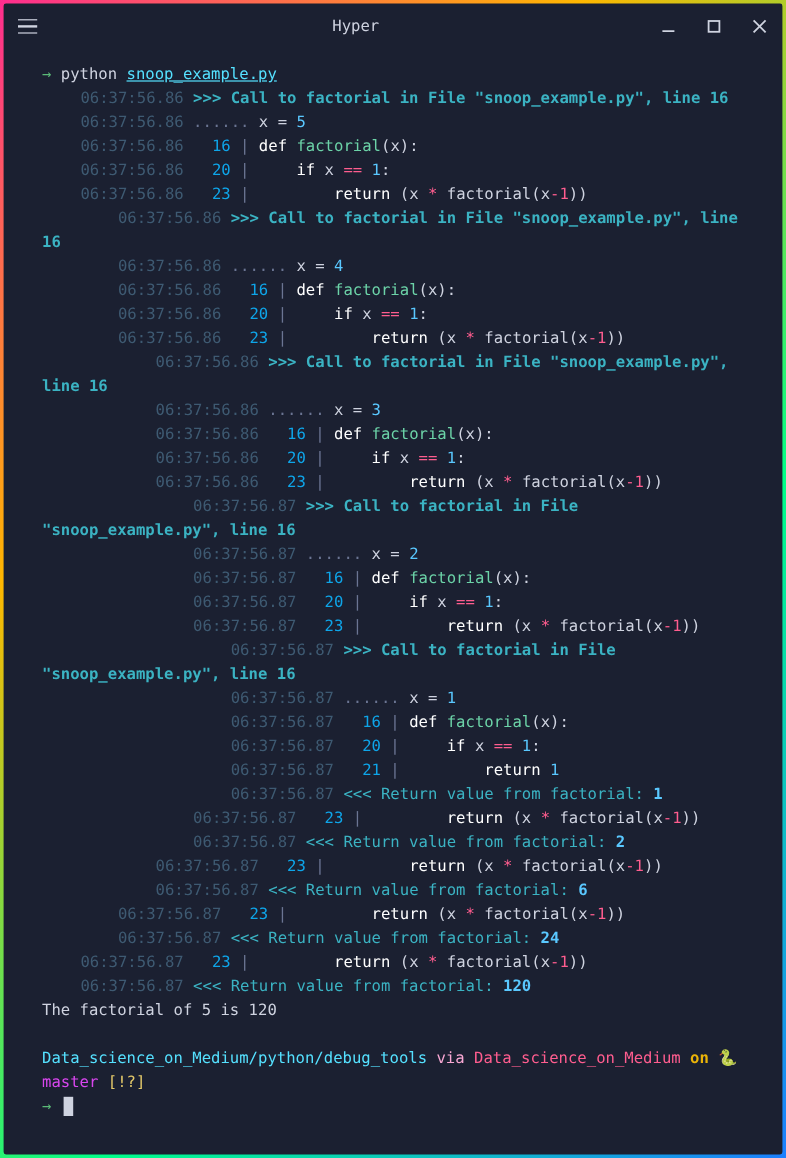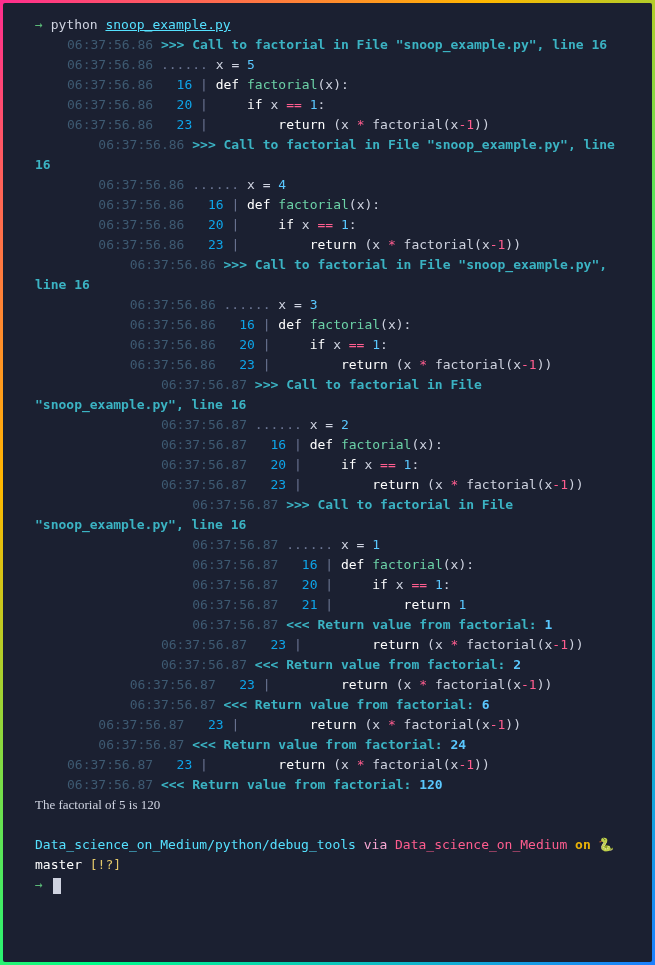--- a/index.html
+++ b/index.html
@@ -43,48 +43,74 @@
     overflow: hidden;
   }
   .line { display: block; }
 
   
   .arrow   { color: #5ab977; }
   .cmd     { color: #cfd3e0; }
   .fname   { color: #55e1ff; text-decoration: underline; }
   .ts      { color: #3e5a72; margin-left: 32px; }
   .call    { color: #3bb3c3; font-weight: bold; }
-  .ret     { color: #3bb3c3; font-weight: bold; }
+  .ret     { color: #3bb3c3; font-weight: normal; }
   .retval  { color: #5ac8ff; font-weight: bold; }
   .dots    { color: #6b7593; }
   .var     { color: #cfd3e0; }
   .eq      { color: #cfd3e0; }
   .num     { color: #5ac8ff; }
   .lineno  { color: #0ea5e9; }
   .pipe    { color: #6b7593; }
   .kw      { color: #ffffff; }
   .fn      { color: #6cd3a8; }
   .punc    { color: #cfd3e0; }
   .op      { color: #ff5d8f; }
   .one     { color: #ff5d8f; }
-  .txt     { color: #cfd3e0; font-family: Liberation Serif, serif; }
+  .txt     { color: #cfd3e0; }
   .path    { color: #55e1ff; }
   .via     { color: #f9a8d4; }
   .env     { color: #ff5d8f; }
   .on      { color: #eab308; font-weight: bold; }
   .branchic{ color: #d68cff; }
-  .branch  { color: #ffffff; }
+  .branch  { color: #d946ef; }
   .dirty   { color: #e4c96a; }
   .cursor  {
     display:inline-block; width:8px; height:16px;
     background:#cfd3e0; vertical-align:middle;
     margin-left:2px;
   }
 </style>
 </head>
 <body>
 
 <div class="window">
 
+  <div class="titlebar">
+    <div class="ham">
+      <span></span>
+        <span></span>
+        <span></span>
+    </div>
+    <div class="app-title">Hyper</div>
+    <div class="win-controls">
+      <span class="ctrl">
+        <svg width="12" height="12">
+            <line x1="1" y1="10" x2="11" y2="10" stroke-width="1.5"></line>
+          </svg>
+      </span>
+      <span class="ctrl">
+        <svg width="12" height="12">
+            <rect x="1.5" y="1.5" width="9" height="9" fill="none" stroke-width="1.5"></rect>
+          </svg>
+      </span>
+      <span class="ctrl">
+        <svg width="12" height="12">
+            <line x1="1" y1="1" x2="11" y2="11" stroke-width="1.5"></line>
+            <line x1="11" y1="1" x2="1" y2="11" stroke-width="1.5"></line>
+          </svg>
+      </span>
+    </div>
+  </div>
 
   <div class="terminal" id="term"><span class="line"><span class="arrow">→</span> <span class="cmd">python</span> <span class="fname">snoop_example.py</span></span><span class="line"><span class="ts">06:37:56.86</span> <span class="call">&gt;&gt;&gt; Call to factorial in File "snoop_example.py", line 16</span></span><span class="line"><span class="ts">06:37:56.86</span> <span class="dots">......</span> <span class="var">x</span> <span class="eq">=</span> <span class="num">5</span></span><span class="line"><span class="ts">06:37:56.86</span> <span class="lineno">  16</span> <span class="pipe">|</span> <span class="kw">def</span> <span class="fn">factorial</span><span class="punc">(</span><span class="var">x</span><span class="punc">)</span><span class="punc">:</span></span><span class="line"><span class="ts">06:37:56.86</span> <span class="lineno">  20</span> <span class="pipe">|</span>     <span class="kw">if</span> <span class="var">x</span> <span class="op">==</span> <span class="num">1</span><span class="punc">:</span></span><span class="line"><span class="ts">06:37:56.86</span> <span class="lineno">  23</span> <span class="pipe">|</span>         <span class="kw">return</span> <span class="punc">(</span><span class="var">x</span> <span class="op">*</span> <span class="var">factorial</span><span class="punc">(</span><span class="var">x</span><span class="one">-1</span><span class="punc">)</span><span class="punc">)</span></span><span class="line">    <span class="ts">06:37:56.86</span> <span class="call">&gt;&gt;&gt; Call to factorial in File "snoop_example.py", line 16</span></span><span class="line">    <span class="ts">06:37:56.86</span> <span class="dots">......</span> <span class="var">x</span> <span class="eq">=</span> <span class="num">4</span></span><span class="line">    <span class="ts">06:37:56.86</span> <span class="lineno">  16</span> <span class="pipe">|</span> <span class="kw">def</span> <span class="fn">factorial</span><span class="punc">(</span><span class="var">x</span><span class="punc">)</span><span class="punc">:</span></span><span class="line">    <span class="ts">06:37:56.86</span> <span class="lineno">  20</span> <span class="pipe">|</span>     <span class="kw">if</span> <span class="var">x</span> <span class="op">==</span> <span class="num">1</span><span class="punc">:</span></span><span class="line">    <span class="ts">06:37:56.86</span> <span class="lineno">  23</span> <span class="pipe">|</span>         <span class="kw">return</span> <span class="punc">(</span><span class="var">x</span> <span class="op">*</span> <span class="var">factorial</span><span class="punc">(</span><span class="var">x</span><span class="one">-1</span><span class="punc">)</span><span class="punc">)</span></span><span class="line">        <span class="ts">06:37:56.86</span> <span class="call">&gt;&gt;&gt; Call to factorial in File "snoop_example.py", line 16</span></span><span class="line">        <span class="ts">06:37:56.86</span> <span class="dots">......</span> <span class="var">x</span> <span class="eq">=</span> <span class="num">3</span></span><span class="line">        <span class="ts">06:37:56.86</span> <span class="lineno">  16</span> <span class="pipe">|</span> <span class="kw">def</span> <span class="fn">factorial</span><span class="punc">(</span><span class="var">x</span><span class="punc">)</span><span class="punc">:</span></span><span class="line">        <span class="ts">06:37:56.86</span> <span class="lineno">  20</span> <span class="pipe">|</span>     <span class="kw">if</span> <span class="var">x</span> <span class="op">==</span> <span class="num">1</span><span class="punc">:</span></span><span class="line">        <span class="ts">06:37:56.86</span> <span class="lineno">  23</span> <span class="pipe">|</span>         <span class="kw">return</span> <span class="punc">(</span><span class="var">x</span> <span class="op">*</span> <span class="var">factorial</span><span class="punc">(</span><span class="var">x</span><span class="one">-1</span><span class="punc">)</span><span class="punc">)</span></span><span class="line">            <span class="ts">06:37:56.87</span> <span class="call">&gt;&gt;&gt; Call to factorial in File "snoop_example.py", line 16</span></span><span class="line">            <span class="ts">06:37:56.87</span> <span class="dots">......</span> <span class="var">x</span> <span class="eq">=</span> <span class="num">2</span></span><span class="line">            <span class="ts">06:37:56.87</span> <span class="lineno">  16</span> <span class="pipe">|</span> <span class="kw">def</span> <span class="fn">factorial</span><span class="punc">(</span><span class="var">x</span><span class="punc">)</span><span class="punc">:</span></span><span class="line">            <span class="ts">06:37:56.87</span> <span class="lineno">  20</span> <span class="pipe">|</span>     <span class="kw">if</span> <span class="var">x</span> <span class="op">==</span> <span class="num">1</span><span class="punc">:</span></span><span class="line">            <span class="ts">06:37:56.87</span> <span class="lineno">  23</span> <span class="pipe">|</span>         <span class="kw">return</span> <span class="punc">(</span><span class="var">x</span> <span class="op">*</span> <span class="var">factorial</span><span class="punc">(</span><span class="var">x</span><span class="one">-1</span><span class="punc">)</span><span class="punc">)</span></span><span class="line">                <span class="ts">06:37:56.87</span> <span class="call">&gt;&gt;&gt; Call to factorial in File "snoop_example.py", line 16</span></span><span class="line">                <span class="ts">06:37:56.87</span> <span class="dots">......</span> <span class="var">x</span> <span class="eq">=</span> <span class="num">1</span></span><span class="line">                <span class="ts">06:37:56.87</span> <span class="lineno">  16</span> <span class="pipe">|</span> <span class="kw">def</span> <span class="fn">factorial</span><span class="punc">(</span><span class="var">x</span><span class="punc">)</span><span class="punc">:</span></span><span class="line">                <span class="ts">06:37:56.87</span> <span class="lineno">  20</span> <span class="pipe">|</span>     <span class="kw">if</span> <span class="var">x</span> <span class="op">==</span> <span class="num">1</span><span class="punc">:</span></span><span class="line">                <span class="ts">06:37:56.87</span> <span class="lineno">  21</span> <span class="pipe">|</span>         <span class="kw">return</span> <span class="num">1</span></span><span class="line">                <span class="ts">06:37:56.87</span> <span class="ret">&lt;&lt;&lt; Return value from factorial:</span> <span class="retval">1</span></span><span class="line">            <span class="ts">06:37:56.87</span> <span class="lineno">  23</span> <span class="pipe">|</span>         <span class="kw">return</span> <span class="punc">(</span><span class="var">x</span> <span class="op">*</span> <span class="var">factorial</span><span class="punc">(</span><span class="var">x</span><span class="one">-1</span><span class="punc">)</span><span class="punc">)</span></span><span class="line">            <span class="ts">06:37:56.87</span> <span class="ret">&lt;&lt;&lt; Return value from factorial:</span> <span class="retval">2</span></span><span class="line">        <span class="ts">06:37:56.87</span> <span class="lineno">  23</span> <span class="pipe">|</span>         <span class="kw">return</span> <span class="punc">(</span><span class="var">x</span> <span class="op">*</span> <span class="var">factorial</span><span class="punc">(</span><span class="var">x</span><span class="one">-1</span><span class="punc">)</span><span class="punc">)</span></span><span class="line">        <span class="ts">06:37:56.87</span> <span class="ret">&lt;&lt;&lt; Return value from factorial:</span> <span class="retval">6</span></span><span class="line">    <span class="ts">06:37:56.87</span> <span class="lineno">  23</span> <span class="pipe">|</span>         <span class="kw">return</span> <span class="punc">(</span><span class="var">x</span> <span class="op">*</span> <span class="var">factorial</span><span class="punc">(</span><span class="var">x</span><span class="one">-1</span><span class="punc">)</span><span class="punc">)</span></span><span class="line">    <span class="ts">06:37:56.87</span> <span class="ret">&lt;&lt;&lt; Return value from factorial:</span> <span class="retval">24</span></span><span class="line"><span class="ts">06:37:56.87</span> <span class="lineno">  23</span> <span class="pipe">|</span>         <span class="kw">return</span> <span class="punc">(</span><span class="var">x</span> <span class="op">*</span> <span class="var">factorial</span><span class="punc">(</span><span class="var">x</span><span class="one">-1</span><span class="punc">)</span><span class="punc">)</span></span><span class="line"><span class="ts">06:37:56.87</span> <span class="ret">&lt;&lt;&lt; Return value from factorial:</span> <span class="retval">120</span></span><span class="line"><span class="txt">The factorial of 5 is 120</span></span><span class="line"> </span><span class="line"><span class="path">Data_science_on_Medium/python/debug_tools</span> <span class="via">via</span> <span class="env">Data_science_on_Medium</span> <span class="on">on</span> <span class="branchic">🐍</span></span><span class="line"><span class="branch">master</span> <span class="dirty">[!?]</span></span><span class="line"><span class="arrow">→</span> <span class="cursor"></span></span></div>
 
 </div>
 
 </body></html>

